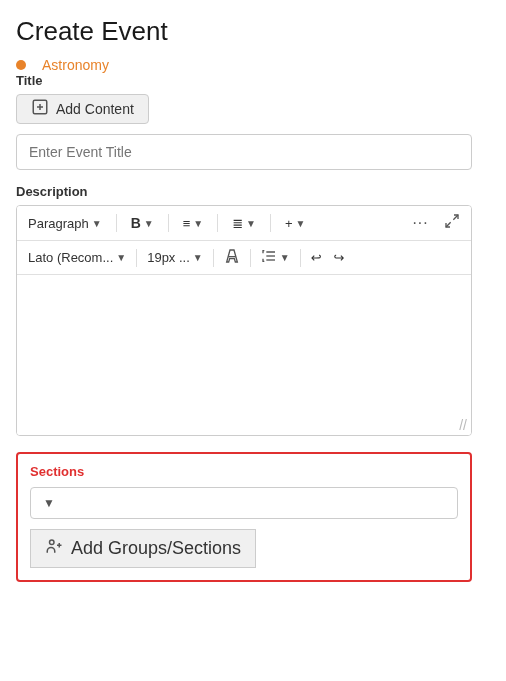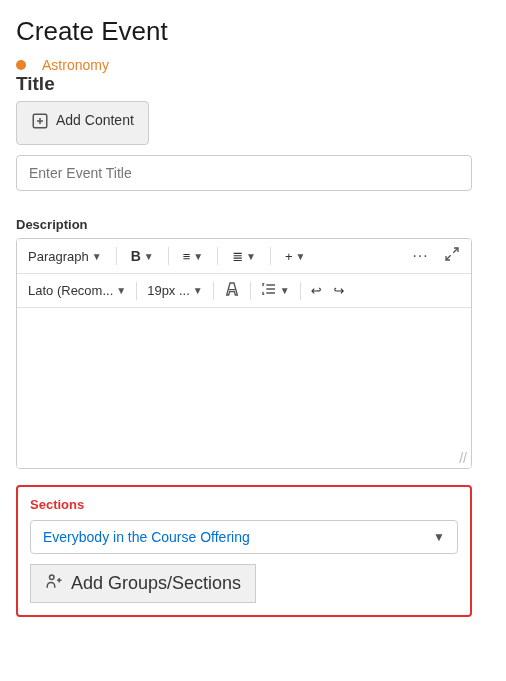--- a/index.html
+++ b/index.html
@@ -33,52 +33,53 @@
       border-radius: 50%;
       background: #e8832a;
       flex-shrink: 0;
     }
     .course-name {
       font-size: 14px;
       color: #e8832a;
       font-weight: 500;
     }
     .field-label {
-      font-size: 19px;
+      font-size: 13px;
       font-weight: 600;
       color: #333;
       margin-bottom: 6px;
     }
     .add-content-btn {
       display: flex;
+      align-items: center;
       gap: 7px;
       background: #f0f0f0;
       border: 1px solid #ccc;
       border-radius: 4px;
-      padding: 10px 14px;
+      padding: 3px 14px;
       font-size: 14px;
       color: #333;
       cursor: pointer;
       margin-bottom: 10px;
       font-weight: 500;
     }
     .add-content-icon {
       font-size: 16px;
       color: #555;
     }
     .title-input {
       width: 100%;
       border: 1px solid #ccc;
       border-radius: 4px;
       padding: 9px 12px;
       font-size: 14px;
       color: #aaa;
       outline: none;
       background: #fff;
-      margin-bottom: 26px;
+      margin-bottom: 14px;
     }
     .description-label {
       font-size: 13px;
       font-weight: 600;
       color: #333;
       margin-bottom: 6px;
     }
     .editor-container {
       border: 1px solid #ccc;
       border-radius: 4px;
@@ -357,21 +358,20 @@
     <div class="editor-body" contenteditable="true" style="">
       <span class="editor-resize-handle">//</span>
     </div>
   </div>
 
   
   <div class="attendees-section">
     <div class="attendees-label">Sections</div>
 
     <div class="attendees-dropdown">
-      <span class="attendees-dropdown-text">Everybody in the Course Offering</span>
       <span class="chevron-down">▼</span>
     </div>
 
     <button class="add-groups-btn">
       <span>
         <svg width="18" height="18" viewBox="0 0 24 24" fill="none" stroke="#555" stroke-width="2">
           <circle cx="9" cy="7" r="3"></circle>
           <path d="M3 21v-2a5 5 0 0 1 10 0v2"></path>
           <line x1="19" y1="8" x2="19" y2="14"></line>
           <line x1="16" y1="11" x2="22" y2="11"></line>

